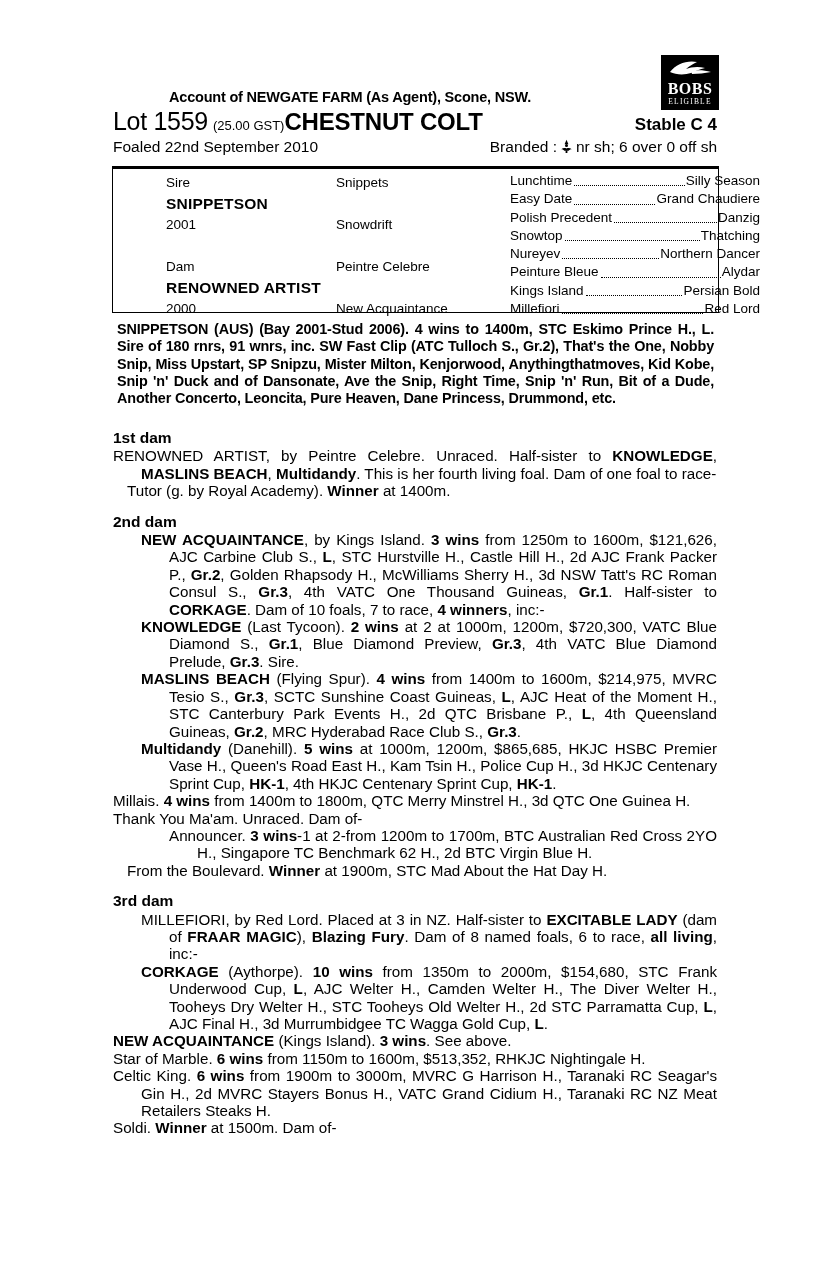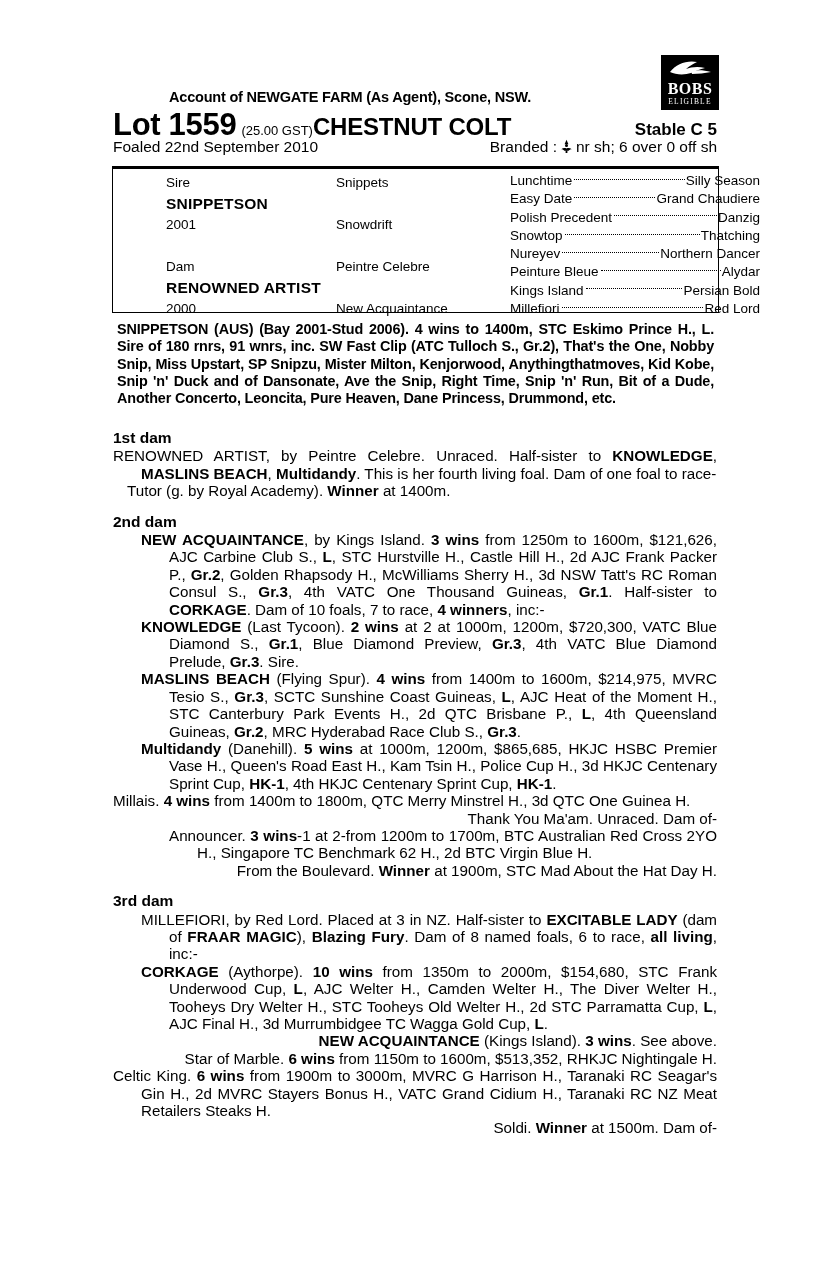--- a/index.html
+++ b/index.html
@@ -71,22 +71,22 @@
 
   .lot-row {
     position: absolute;
     left: 113px;
     top: 107px;
     width: 604px;
     display: flex;
     align-items: baseline;
   }
   .lot-number {
-    font-weight: bold;
-    font-size: 31px;
+    font-weight: normal;
+    font-size: 25px;
     letter-spacing: -0.3px;
     white-space: nowrap;
   }
   .gst {
     font-size: 13px;
     font-weight: normal;
     padding-left: 5px;
     white-space: nowrap;
   }
   .colour-sex {
@@ -147,21 +147,21 @@
   .ped-col1 { position: absolute; left: 6px;   top: 3px; width: 165px; }
   .ped-col2 { position: absolute; left: 176px; top: 3px; width: 170px; }
   .ped-col3 { position: absolute; left: 350px; top: 3px; width: 250px; }
 
   .ped-line { height: 21px; line-height: 21px; white-space: nowrap; overflow: hidden; }
   .ped-line.bold { font-weight: bold; font-size: 15.5px; letter-spacing: 0.2px; }
   .ped-gap { height: 21px; }
 
   .ped-gp {
     display: flex;
-    align-items: center;
+    align-items: flex-end;
     height: 18.3px;
     line-height: 18.3px;
     white-space: nowrap;
   }
   .ped-gp .lead {
     flex: 1 1 auto;
     border-bottom: 1.3px dotted #000;
     margin: 0 1px 4px 2px;
     min-width: 6px;
     height: 0;
@@ -195,21 +195,21 @@
     margin-top: 13px;
     margin-bottom: 1px;
   }
   .dam-head.first { margin-top: 0; }
 
   .p0 { text-align: justify; text-indent: 0; padding-left: 0; }
   .p1 { text-align: justify; padding-left: 28px;  text-indent: -28px; }
   .p2 { text-align: justify; padding-left: 56px;  text-indent: -28px; }
   .p3 { text-align: justify; padding-left: 84px;  text-indent: -28px; }
   .ind1 { padding-left: 14px; text-indent: 0; }
-  .nojust { text-align: right; }
+  .nojust { text-align: left; }
 
   b, strong { font-weight: bold; }
 </style>
 </head>
 <body>
 
 <div class="page">
 
   <div class="bobs-logo">
     <svg class="bobs-bird" viewBox="0 0 46 18">
@@ -219,21 +219,21 @@
     <div class="bobs-word">BOBS</div>
     <div class="bobs-sub">ELIGIBLE</div>
   </div>
 
   <div class="account-line">Account of NEWGATE FARM (As Agent), Scone, NSW.</div>
 
   <div class="lot-row">
     <span class="lot-number">Lot 1559</span>
     <span class="gst">(25.00 GST)</span>
     <span class="colour-sex">CHESTNUT COLT</span>
-    <span class="stable">Stable C 5</span>
+    <span class="stable">Stable C 4</span>
   </div>
 
   <div class="foaled-row">
     <span class="foaled-text">Foaled 22nd September 2010</span>
     <span class="branded-block">
       <span>Branded :</span>
       <svg class="brand-glyph" viewBox="0 0 13 15">
         <path d="M6.5 0.8 L4.6 5.2 L8.4 5.2 Z" fill="#000"></path>
         <circle cx="6.5" cy="6.6" r="1.5" fill="#000"></circle>
         <path d="M1.2 10.2 C3 8.8, 4.8 8.6, 6.5 9.4 C8.2 8.6, 10 8.8, 11.8 10.2 C10.4 10.2, 9.2 10.8, 8.6 11.8 L4.4 11.8 C3.8 10.8, 2.6 10.2, 1.2 10.2 Z" fill="#000"></path>

